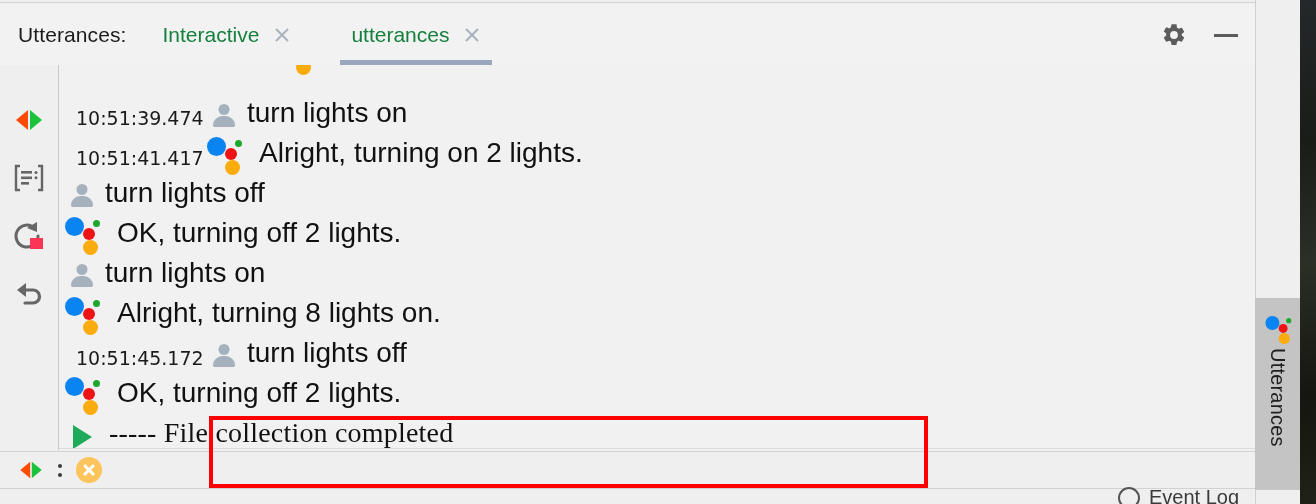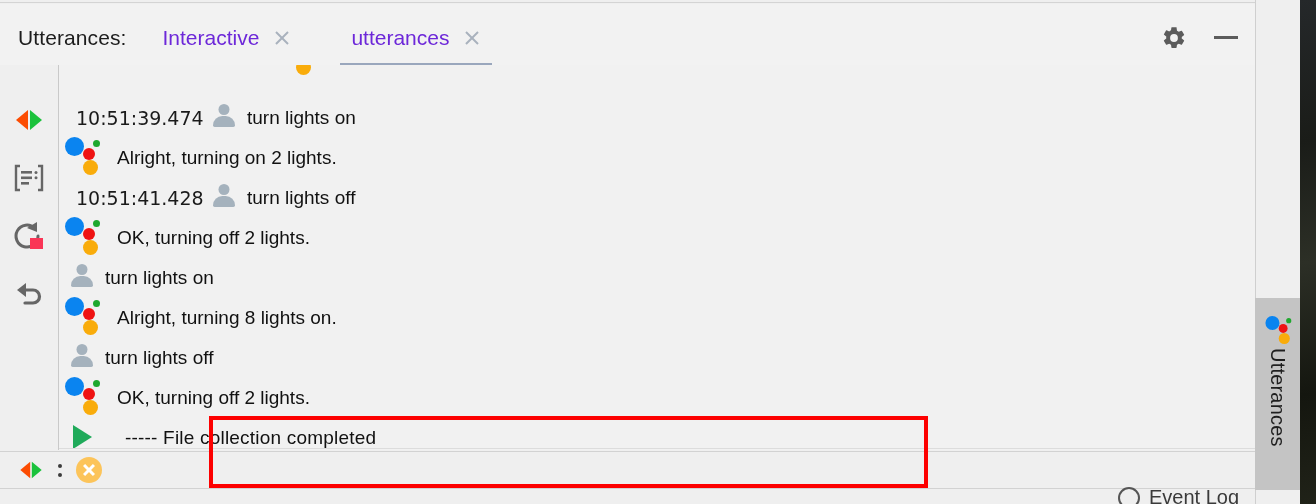--- a/index.html
+++ b/index.html
@@ -31,40 +31,40 @@
     width: 1255px; height: 3px;
     background: #efefef;
     border-bottom: 1px solid #d4d4d4;
   }
 
   
   .tabbar {
     position: absolute; left: 0; top: 4px;
     width: 1255px; height: 68px;
     background: #f2f2f2;
-    border-bottom: 1px solid #4d7c0f;
+    border-bottom: 6px solid #4d7c0f;
     display: flex; align-items: center;
   }
   .tabbar-label {
     margin-left: 18px;
     font-size: 21px;
     color: #1c1c1c;
     letter-spacing: .1px;
     white-space: nowrap;
   }
   .tab {
     position: relative;
     height: 60px;
     display: flex; align-items: center;
     padding: 0 14px;
     cursor: default;
   }
   .tab-text {
     font-size: 21px;
-    color: #6d28d9;
+    color: #15803d;
     white-space: nowrap;
   }
   .tab-close {
     margin-left: 14px;
     width: 18px; height: 18px;
     position: relative;
     flex: none;
     cursor: pointer;
   }
   .tab-close::before, .tab-close::after {
@@ -134,27 +134,27 @@
     font-family: "DejaVu Sans", sans-serif;
     white-space: nowrap;
     flex: none;
   }
   .gutter-icon {
     width: 46px; flex: none;
     display: flex; align-items: center; justify-content: center;
     position: relative;
   }
   .msg {
-    font-size: 19px;
+    font-size: 28px;
     color: #111;
     white-space: nowrap;
     font-family: "Liberation Sans", sans-serif;
   }
   .msg.assistant { margin-left: 12px; margin-top: 40px; }
-  .msg.system { margin-left: 20px; letter-spacing: .2px; }
+  .msg.system { margin-left: 4px; letter-spacing: .2px; font-family: Liberation Serif, serif; }
 
   
   .person {
     width: 26px; height: 26px; position: relative;
   }
   .person .head {
     position: absolute; left: 50%; top: 1px;
     transform: translateX(-50%);
     width: 11px; height: 11px; border-radius: 50%;
     background: #a5b2bd;
@@ -361,33 +361,33 @@
         <span class="gutter-icon">
           <span class="person">
               <i class="head"></i>
               <i class="body"></i>
             </span>
         </span>
         <span class="msg">turn lights on</span>
       </div>
 
       <div class="row">
+        <span class="ts">10:51:41.417</span>
         <span class="gutter-icon">
           <span class="gdots">
               <i class="blue"></i>
               <i class="red"></i>
               <i class="green"></i>
               <i class="yellow"></i>
             </span>
         </span>
         <span class="msg assistant">Alright, turning on 2 lights.</span>
       </div>
 
       <div class="row">
-        <span class="ts">10:51:41.428</span>
         <span class="gutter-icon">
           <span class="person">
               <i class="head"></i>
               <i class="body"></i>
             </span>
         </span>
         <span class="msg">turn lights off</span>
       </div>
 
       <div class="row">
@@ -418,20 +418,21 @@
               <i class="blue"></i>
               <i class="red"></i>
               <i class="green"></i>
               <i class="yellow"></i>
             </span>
         </span>
         <span class="msg assistant">Alright, turning 8 lights on.</span>
       </div>
 
       <div class="row">
+        <span class="ts">10:51:45.172</span>
         <span class="gutter-icon">
           <span class="person">
               <i class="head"></i>
               <i class="body"></i>
             </span>
         </span>
         <span class="msg">turn lights off</span>
       </div>
 
       <div class="row">

